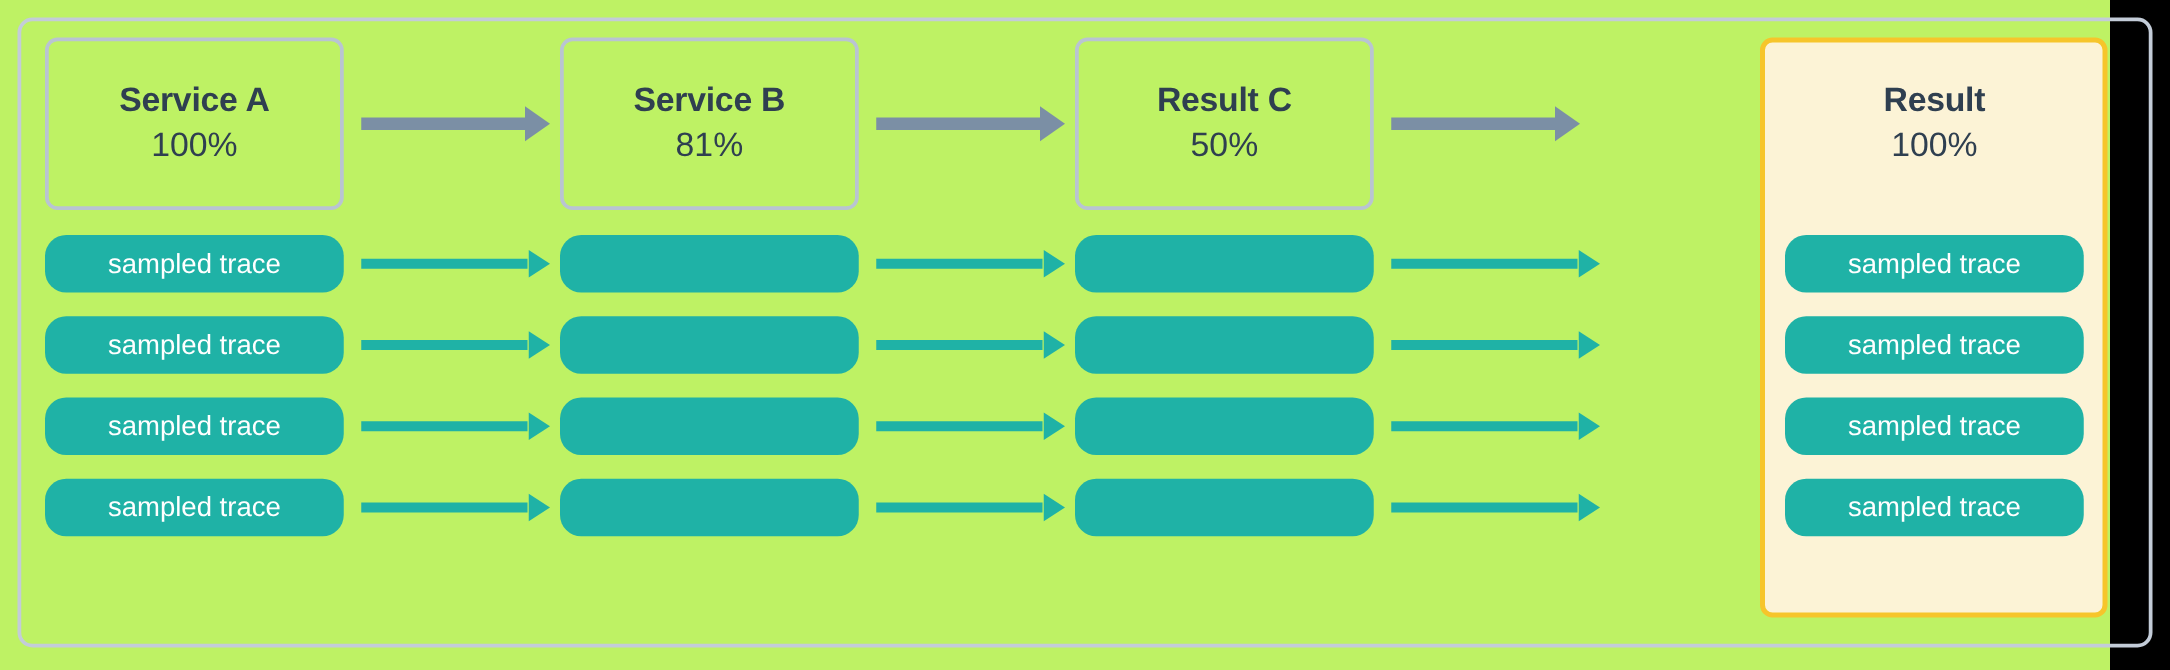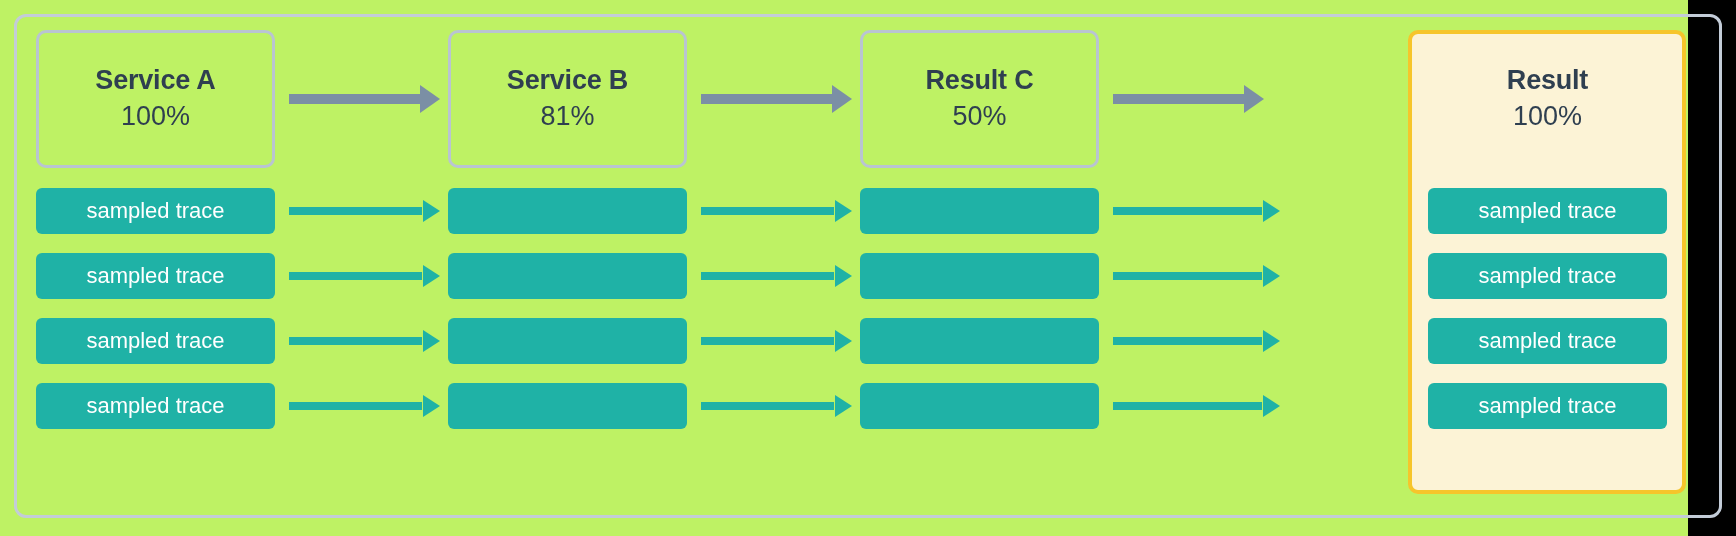--- a/index.html
+++ b/index.html
@@ -92,21 +92,21 @@
     line-height: 1.1;
   }
 
   
   .trace-bar {
     position: absolute;
     left: 0;
     width: 239px;
     height: 46px;
     background: #1fb2a6;
-    border-radius: 6px;
+    border-radius: 17px;
     display: flex;
     align-items: center;
     justify-content: center;
   }
   .col-r .trace-bar {
     width: 239px;
   }
   .trace-label {
     font-size: 22px;
     color: #ffffff;

